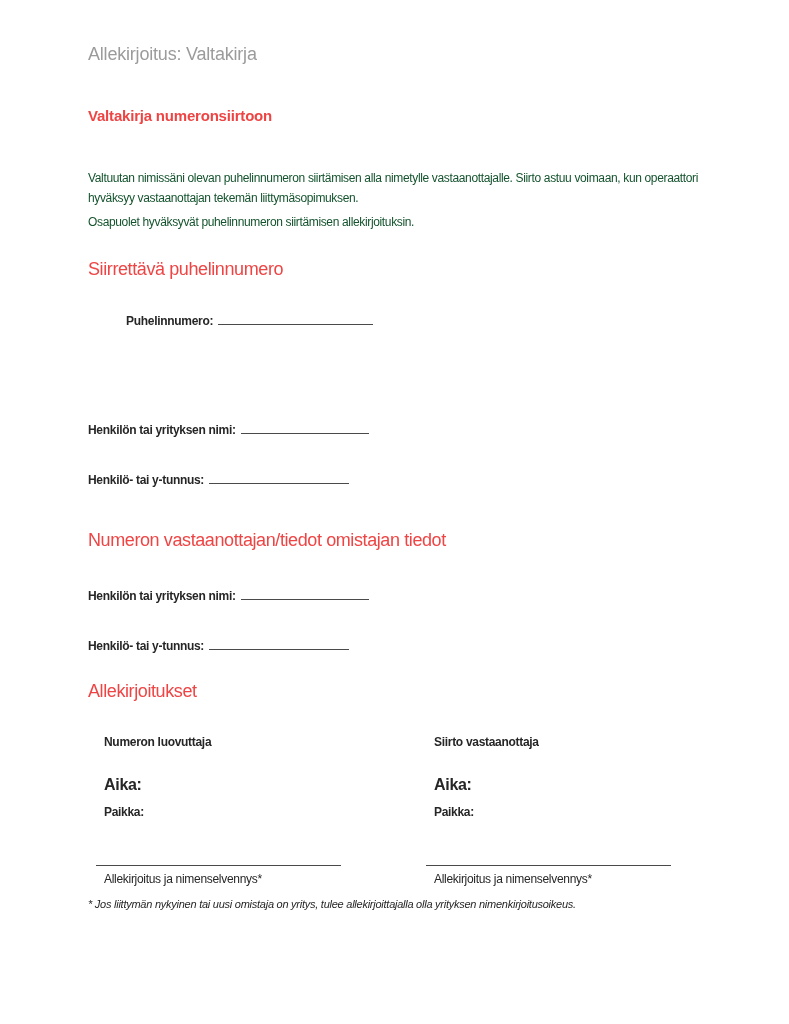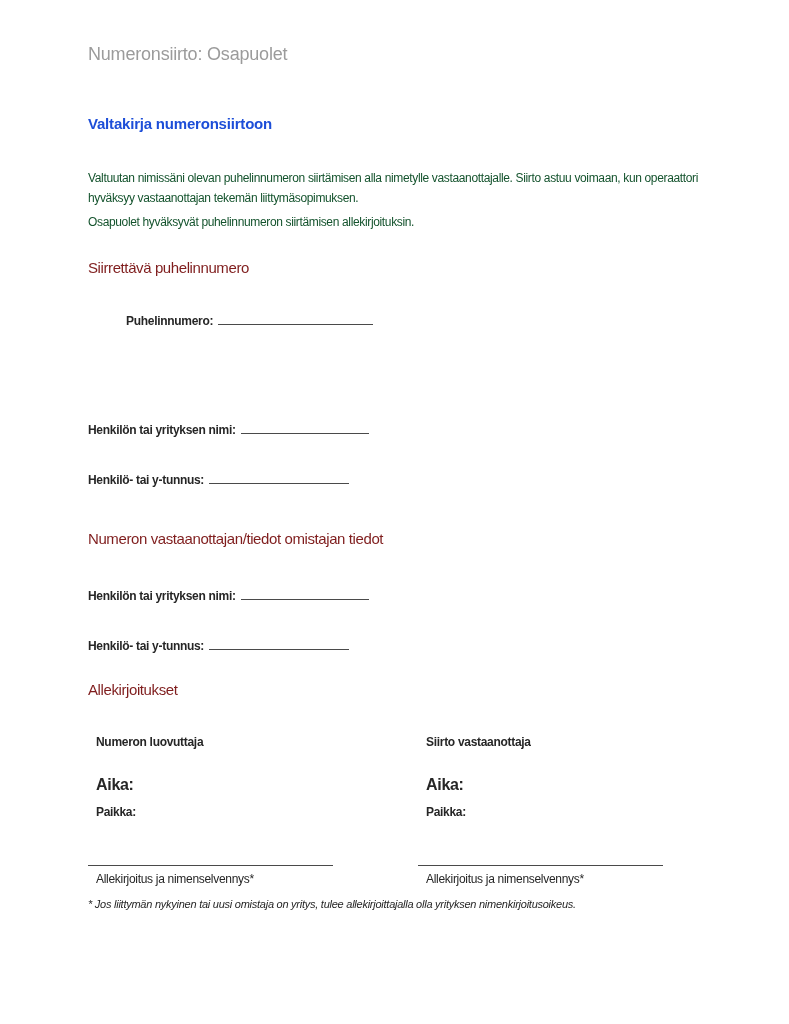--- a/index.html
+++ b/index.html
@@ -18,40 +18,39 @@
     left: 88px; top: 44px;
     font-size: 18px;
     color: #9b9b9b;
     letter-spacing: -0.2px;
     font-weight: 400;
   }
   .doc-title {
     left: 88px; top: 107px;
     font-size: 15px;
     font-weight: 700;
-    color: #1d4ed8;
+    color: #ef4444;
     letter-spacing: -0.2px;
-    margin-top: 8px;
   }
   .body-par {
     left: 88px;
     width: 645px;
     font-size: 12px;
     line-height: 20px;
     letter-spacing: -0.35px;
     color: #14532d;
   }
   .par-1 { top: 156px; }
   .par-2 { top: 200px; }
 
   .section-heading {
     left: 88px;
-    font-size: 15px;
+    font-size: 18px;
     font-weight: 400;
-    color: #7f1d1d;
+    color: #ef4444;
     letter-spacing: -0.4px;
     white-space: nowrap;
   }
   .h-phone     { top: 259px; }
   .h-current   { top: 364px; }
   .h-new       { top: 530px; }
   .h-sign      { top: 681px; }
 
   .field {
     left: 88px;
@@ -79,42 +78,42 @@
   .w-name  { width: 128px; }
   .w-id    { width: 140px; }
 
   .sig-col {
     top: 733px;
     width: 250px;
     height: 160px;
   }
   .sig-col-left  { left: 88px; }
   .sig-col-right { left: 418px; }
-  .sig-col .inner { position: absolute; left: 0; padding-left: 8px; }
+  .sig-col .inner { position: absolute; left: 8px; padding-left: 8px; }
   .sig-party   { top: 2px;  font-size: 12px; font-weight: 700; letter-spacing: -0.3px; }
   .sig-date    { top: 43px; font-size: 16px; font-weight: 700; letter-spacing: -0.3px; }
   .sig-place   { top: 72px; font-size: 12px; font-weight: 700; letter-spacing: -0.3px; }
   .sig-line    { top: 132px; width: 237px; height: 0; border-top: 1px solid #4a4a4a; }
   .sig-caption { top: 139px; font-size: 12px; font-weight: 400; letter-spacing: -0.3px; }
 
   .footnote {
     left: 88px; top: 898px;
     font-size: 11px;
     font-style: italic;
     letter-spacing: -0.25px;
     color: #262626;
     white-space: nowrap;
   }
 </style>
 </head>
 <body>
 
 <div class="page">
 
-  <div class="abs doc-header">Numeronsiirto: Osapuolet</div>
+  <div class="abs doc-header">Allekirjoitus: Valtakirja</div>
 
   <div class="abs doc-title">Valtakirja numeronsiirtoon</div>
 
   <p class="abs body-par par-1">Valtuutan nimissäni olevan puhelinnumeron siirtämisen alla nimetylle vastaanottajalle. Siirto astuu voimaan, kun operaattori hyväksyy vastaanottajan tekemän liittymäsopimuksen.</p>
 
   <p class="abs body-par par-2">Osapuolet hyväksyvät puhelinnumeron siirtämisen allekirjoituksin.</p>
 
   <div class="abs section-heading h-phone">Siirrettävä puhelinnumero</div>
 
   <div class="abs field f-phone">

